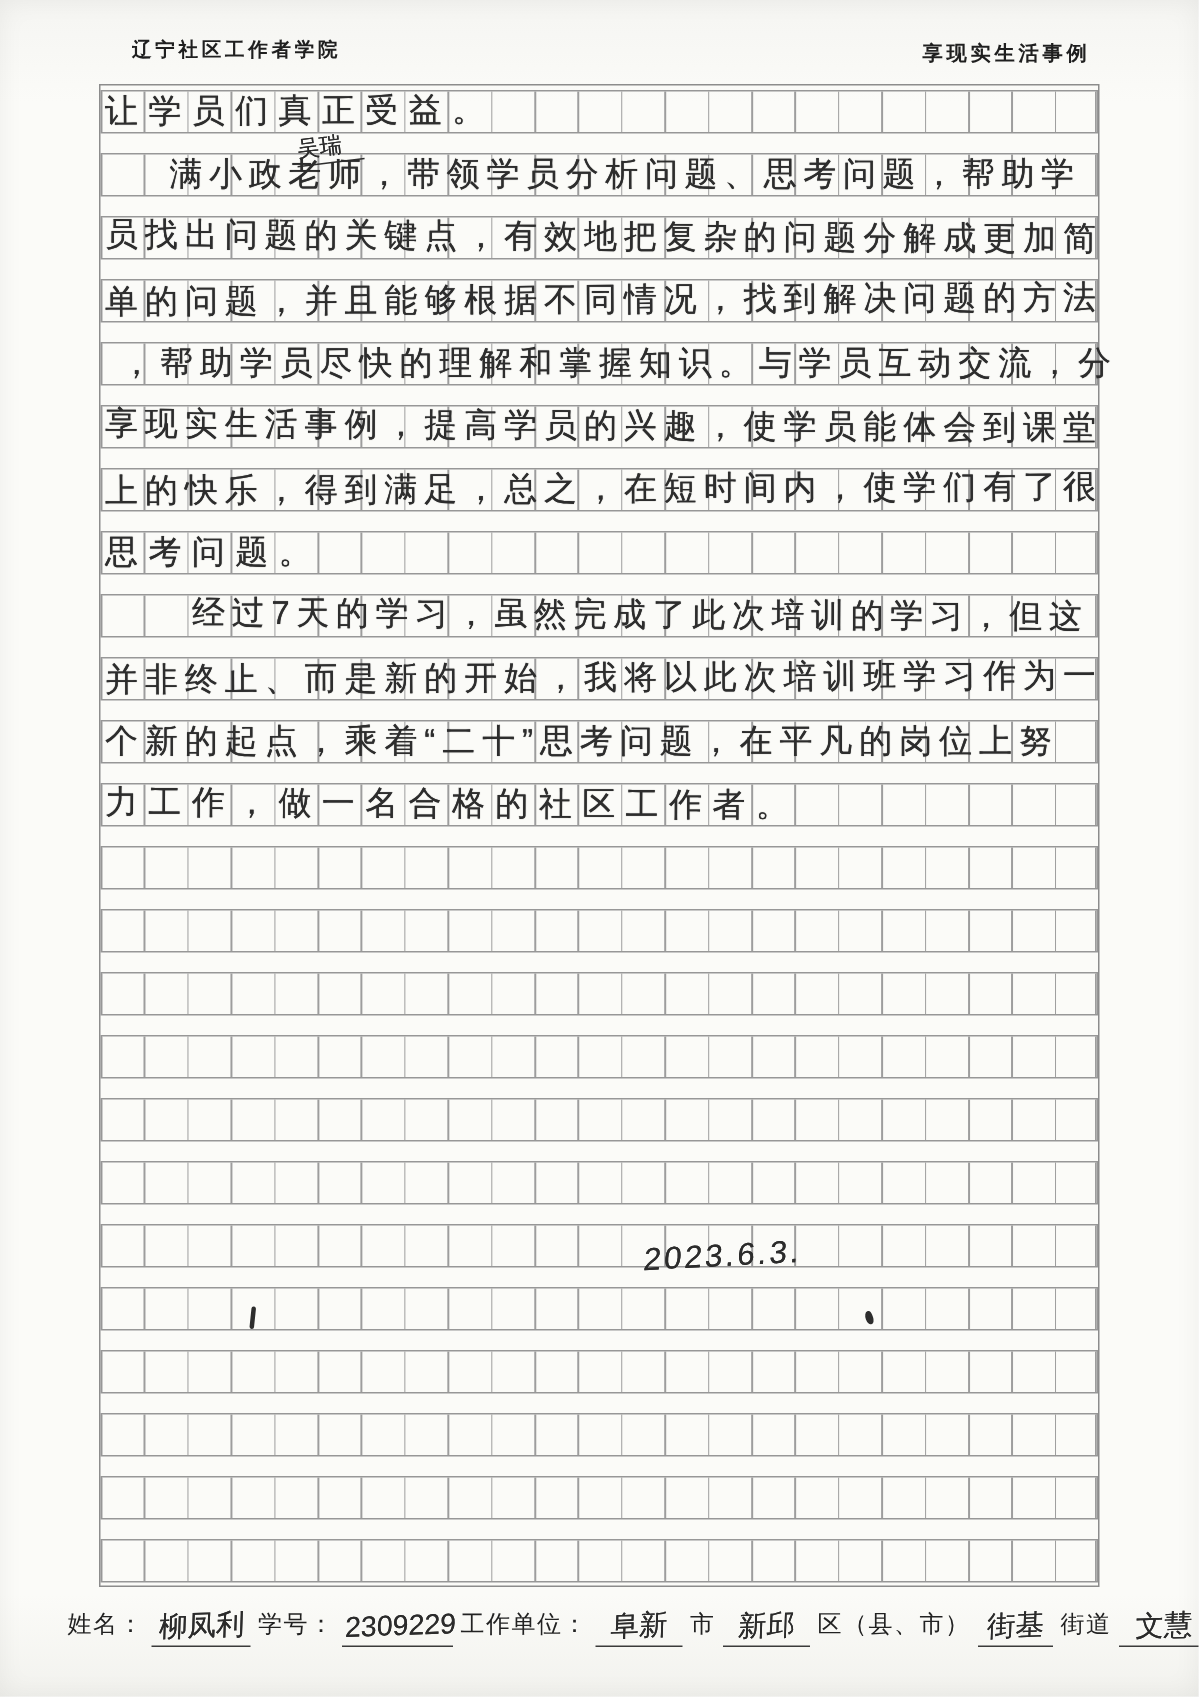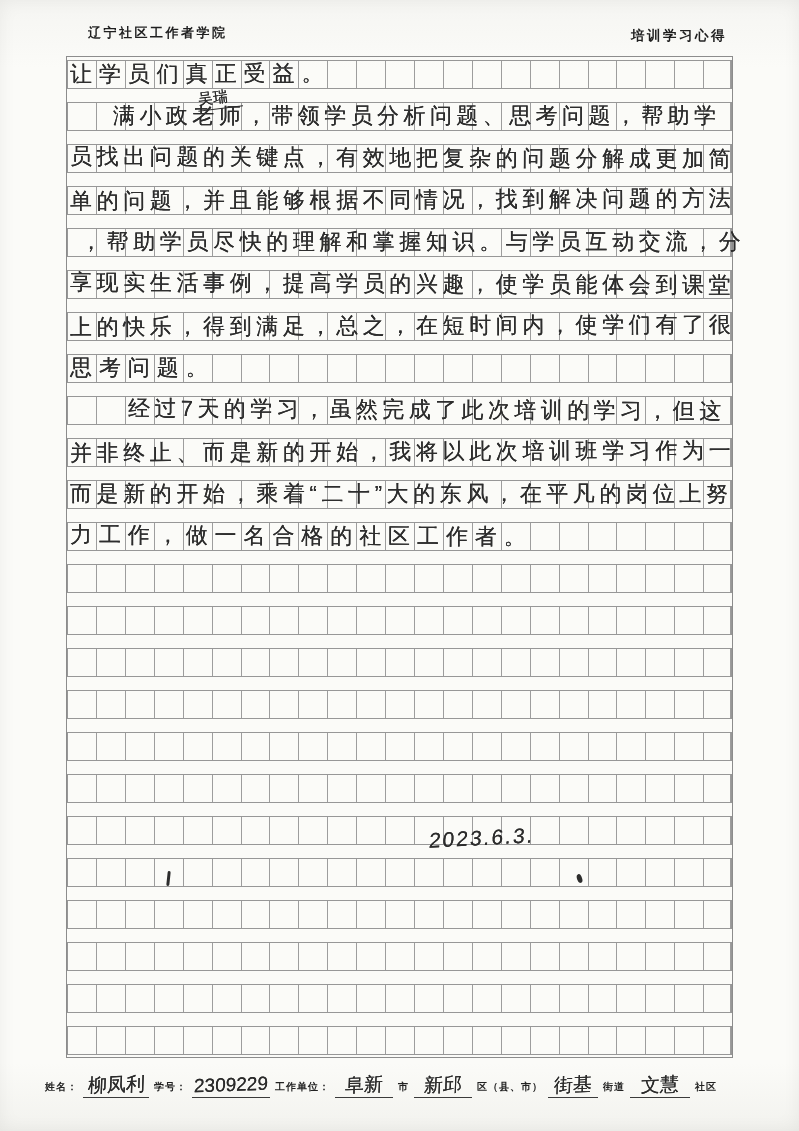--- a/index.html
+++ b/index.html
@@ -67,22 +67,22 @@
   .stray-2{
     position:absolute;left:577px;top:874px;width:5px;height:9px;
     background:#2d2d2d;border-radius:60% 40% 50% 50%;transform:rotate(-20deg);
   }
   
   .footer{
     position:absolute;left:45px;top:1062px;width:712px;height:36px;
     display:flex;align-items:flex-end;gap:5px;
   }
   .flabel{
-    font-size:10px;color:#222;letter-spacing:1px;
-    padding-bottom:4px;white-space:nowrap;font-weight:700;
+    font-size:16px;color:#222;letter-spacing:1px;
+    padding-bottom:4px;white-space:nowrap;font-weight:400;
   }
   .ffield{
     display:inline-block;text-align:center;
     border-bottom:1.2px solid #3a3a3a;
     padding:0 2px 1px 2px;
   }
   .ffield .hand{
     display:inline-block;
     font-size:19px;color:#2b2b2b;line-height:1.15;
     transform:rotate(-2deg) skewX(-4deg);
@@ -95,21 +95,21 @@
   .w-district{min-width:54px;}
   .w-street{min-width:46px;}
   .w-comm{min-width:56px;}
 </style>
 </head>
 <body>
 
 <div class="page">
 
   <div class="hdr-left">辽宁社区工作者学院</div>
-  <div class="hdr-right">培训学习心得</div>
+  <div class="hdr-right">享现实生活事例</div>
 
   <div class="grid-outer" id="grid">
       <div class="band"></div>
       <div class="band"></div>
       <div class="band"></div>
       <div class="band"></div>
       <div class="band"></div>
       <div class="band"></div>
       <div class="band"></div>
       <div class="band"></div>
@@ -135,21 +135,21 @@
       <div class="ink-line" style="letter-spacing: 6.92px; left: 70px; top: 59px; transform: rotate(-0.25deg);">让学员们真正受益。</div>
       <div class="ink-line" style="letter-spacing: 4.41px; left: 113px; top: 101px; transform: rotate(0deg);">满小政老师，带领学员分析问题、思考问题，帮助学</div>
       <div class="ink-line" style="letter-spacing: 4.61px; left: 70px; top: 143px; transform: rotate(0.25deg);">员找出问题的关键点，有效地把复杂的问题分解成更加简</div>
       <div class="ink-line" style="letter-spacing: 4.61px; left: 70px; top: 185px; transform: rotate(-0.25deg);">单的问题，并且能够根据不同情况，找到解决问题的方法</div>
       <div class="ink-line" style="letter-spacing: 4.61px; left: 70px; top: 227px; transform: rotate(0deg); margin-left: 10px;">，帮助学员尽快的理解和掌握知识。与学员互动交流，分</div>
       <div class="ink-line" style="letter-spacing: 4.61px; left: 70px; top: 269px; transform: rotate(0.25deg);">享现实生活事例，提高学员的兴趣，使学员能体会到课堂</div>
       <div class="ink-line" style="letter-spacing: 4.61px; left: 70px; top: 311px; transform: rotate(-0.25deg);">上的快乐，得到满足，总之，在短时间内，使学们有了很</div>
       <div class="ink-line" style="letter-spacing: 6.92px; left: 70px; top: 353px; transform: rotate(0deg);">思考问题。</div>
       <div class="ink-line" style="letter-spacing: 4.41px; left: 127.84px; top: 395px; transform: rotate(0.25deg);">经过7天的学习，虽然完成了此次培训的学习，但这</div>
       <div class="ink-line" style="letter-spacing: 4.61px; left: 70px; top: 437px; transform: rotate(-0.25deg);">并非终止、而是新的开始，我将以此次培训班学习作为一</div>
-      <div class="ink-line" style="letter-spacing: 4.61px; left: 70px; top: 479px; transform: rotate(0deg);">而是新的开始，乘着“二十”大的东风，在平凡的岗位上努</div>
+      <div class="ink-line" style="letter-spacing: 4.61px; left: 70px; top: 479px; transform: rotate(0deg);">个新的起点，乘着“二十”思考问题，在平凡的岗位上努</div>
       <div class="ink-line" style="letter-spacing: 6.92px; left: 70px; top: 521px; transform: rotate(0.25deg);">力工作，做一名合格的社区工作者。</div>
     </div>
 
   <div class="insertion-note">吴瑞</div>
 
   <div class="hand-date">2023.6.3.</div>
 
   <div class="stray-1"></div>
   <div class="stray-2"></div>
 

